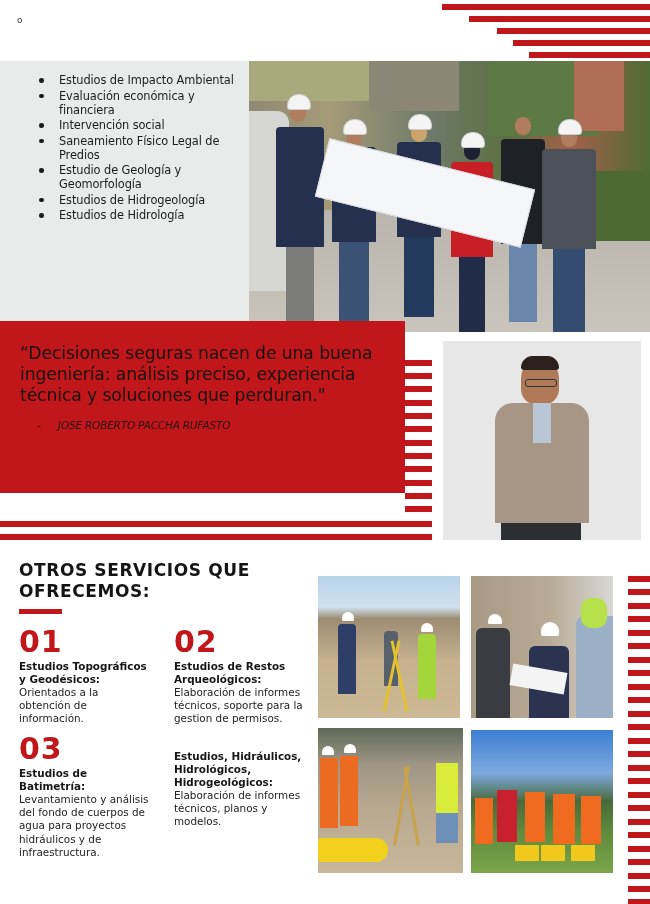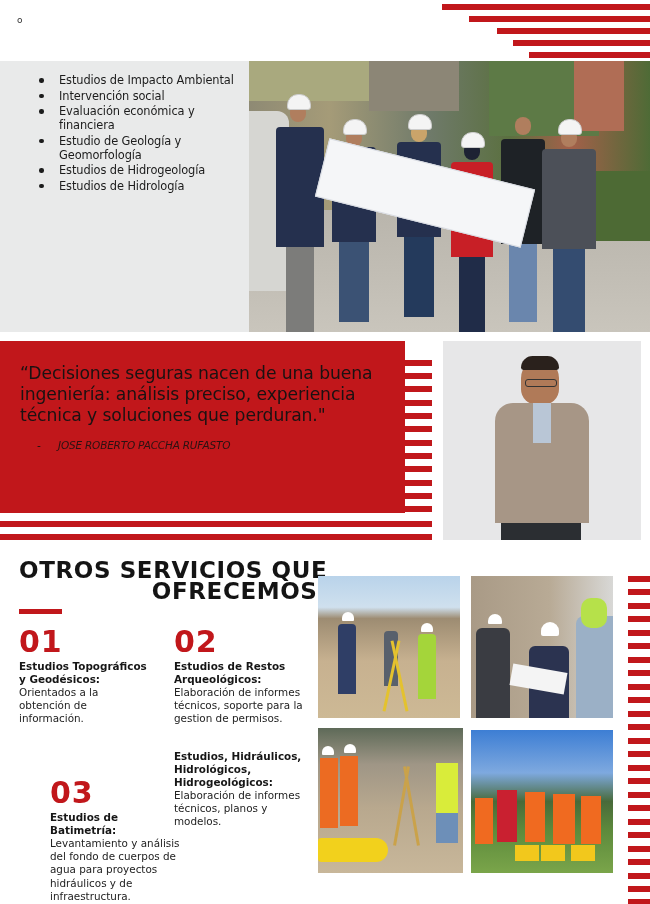--- a/index.html
+++ b/index.html
@@ -24,32 +24,32 @@
       linear-gradient(90deg, #8e8a74 0%, #a59b78 20%, #6f7a6a 45%, #5b7040 65%, #a4604a 80%, #4e6b36 100%); }
   .bld { position:absolute; }
   .person { position:absolute; bottom:0; }
   .helmet { position:absolute; width:22px; height:14px; border-radius:11px 11px 3px 3px; background:#f4f4f4; border:1px solid #ccc; }
   .head { position:absolute; width:16px; height:18px; border-radius:8px; background:#b07e5e; }
   .vest { position:absolute; border-radius:4px 4px 0 0; background:#25304e; }
   .legs { position:absolute; background:#3b5274; }
   .map-sheet { position:absolute; background:#f5f6f8; border:1px solid #d8dbe2; }
 
   
-  .quote-block { left:0; top:341px; width:405px; height:172px; background:#c1171b; }
+  .quote-block { left:0; top:321px; width:405px; height:172px; background:#c1171b; }
   .quote-text { position:absolute; left:20px; top:22px; width:380px; font-size:17.2px; line-height:21px; color:#1a1212; letter-spacing:-0.1px; }
   .quote-author { position:absolute; left:37px; top:98px; font-size:10.5px; font-style:italic; color:#2a1212; letter-spacing:-0.2px; }
   .quote-author .dash { display:inline-block; width:21px; }
   .side-stripe { position:absolute; left:405px; width:27px; height:5.5px; background:#c1171b; }
   .bottom-stripe { position:absolute; left:0; width:432px; height:6px; background:#c1171b; }
 
   
   .portrait { left:443px; top:341px; width:198px; height:199px; background:#e7e7e8; overflow:hidden; }
 
   
-  .section-title { left:19px; top:560px; font-size:23px; font-weight:bold; line-height:21px; letter-spacing:0.6px; color:#141414;text-align:right; }
+  .section-title { left:19px; top:560px; font-size:17px; font-weight:bold; line-height:21px; letter-spacing:0.6px; color:#141414; }
   .title-underline { left:19px; top:609px; width:43px; height:5px; background:#c1171b; }
   .svc { position:absolute; width:130px; }
   .svc-num { font-size:30px; font-weight:bold; color:#c1171b; line-height:30px; letter-spacing:1px; margin-bottom:3px; }
   .svc-title { font-size:10.4px; font-weight:bold; line-height:13px; color:#161616; }
   .svc-desc { font-size:10.4px; line-height:13.2px; color:#222; }
 
   
   .photo { position:absolute; overflow:hidden; }
   .right-stripe { position:absolute; left:628px; width:22px; height:6px; background:#c1171b; }
 </style>
@@ -62,22 +62,23 @@
   <div class="top-stripe" style="top:28px; left:497px;"></div>
   <div class="top-stripe" style="top:40px; left:513px;"></div>
   <div class="top-stripe" style="top:52px; left:529px;"></div>
 </div>
 
 <div class="abs page-mark">o</div>
 
 <div class="abs services-panel">
   <ul class="services-list">
     <li>Estudios de Impacto Ambiental</li>
+    <li>Evaluación económica y financiera</li>
     <li>Intervención social</li>
-    <li>Evaluación económica y financiera</li>
+    <li>Saneamiento Físico Legal de Predios</li>
     <li>Estudio de Geología y Geomorfología</li>
     <li>Estudios de Hidrogeología</li>
     <li>Estudios de Hidrología</li>
   </ul>
 </div>
 
 <div class="abs team-photo">
   <div class="bld" style="left:0;top:0;width:120px;height:40px;background:#a9a97e;"></div>
   <div class="bld" style="left:120px;top:0;width:90px;height:50px;background:#8c8676;"></div>
   <div class="bld" style="left:240px;top:0;width:110px;height:75px;background:#5d7a46;"></div>
@@ -163,21 +164,21 @@
 <div class="svc" style="left:19px;top:627px;">
   <div class="svc-num">01</div>
   <div class="svc-title">Estudios Topográficos y Geodésicos:</div>
   <div class="svc-desc">Orientados a la obtención de información.</div>
 </div>
 <div class="svc" style="left:174px;top:627px;">
   <div class="svc-num">02</div>
   <div class="svc-title">Estudios de Restos Arqueológicos:</div>
   <div class="svc-desc">Elaboración de informes técnicos, soporte para la gestion de permisos.</div>
 </div>
-<div class="svc" style="left:19px;top:778px;margin-left:31px;">
+<div class="svc" style="left:19px;top:734px;">
   <div class="svc-num">03</div>
   <div class="svc-title">Estudios de Batimetría:</div>
   <div class="svc-desc">Levantamiento y análisis del fondo de cuerpos de agua para proyectos hidráulicos y de infraestructura.</div>
 </div>
 <div class="svc" style="left:174px;top:750px;">
   <div class="svc-title">Estudios, Hidráulicos, Hidrológicos, Hidrogeológicos:</div>
   <div class="svc-desc">Elaboración de informes técnicos, planos y modelos.</div>
 </div>
 
 <div class="photo" style="left:318px;top:576px;width:142px;height:142px;background:linear-gradient(180deg,#b9d3ea 0%,#cfe0ee 22%,#9d8c72 30%,#c7b190 60%,#cdb995 100%);">

